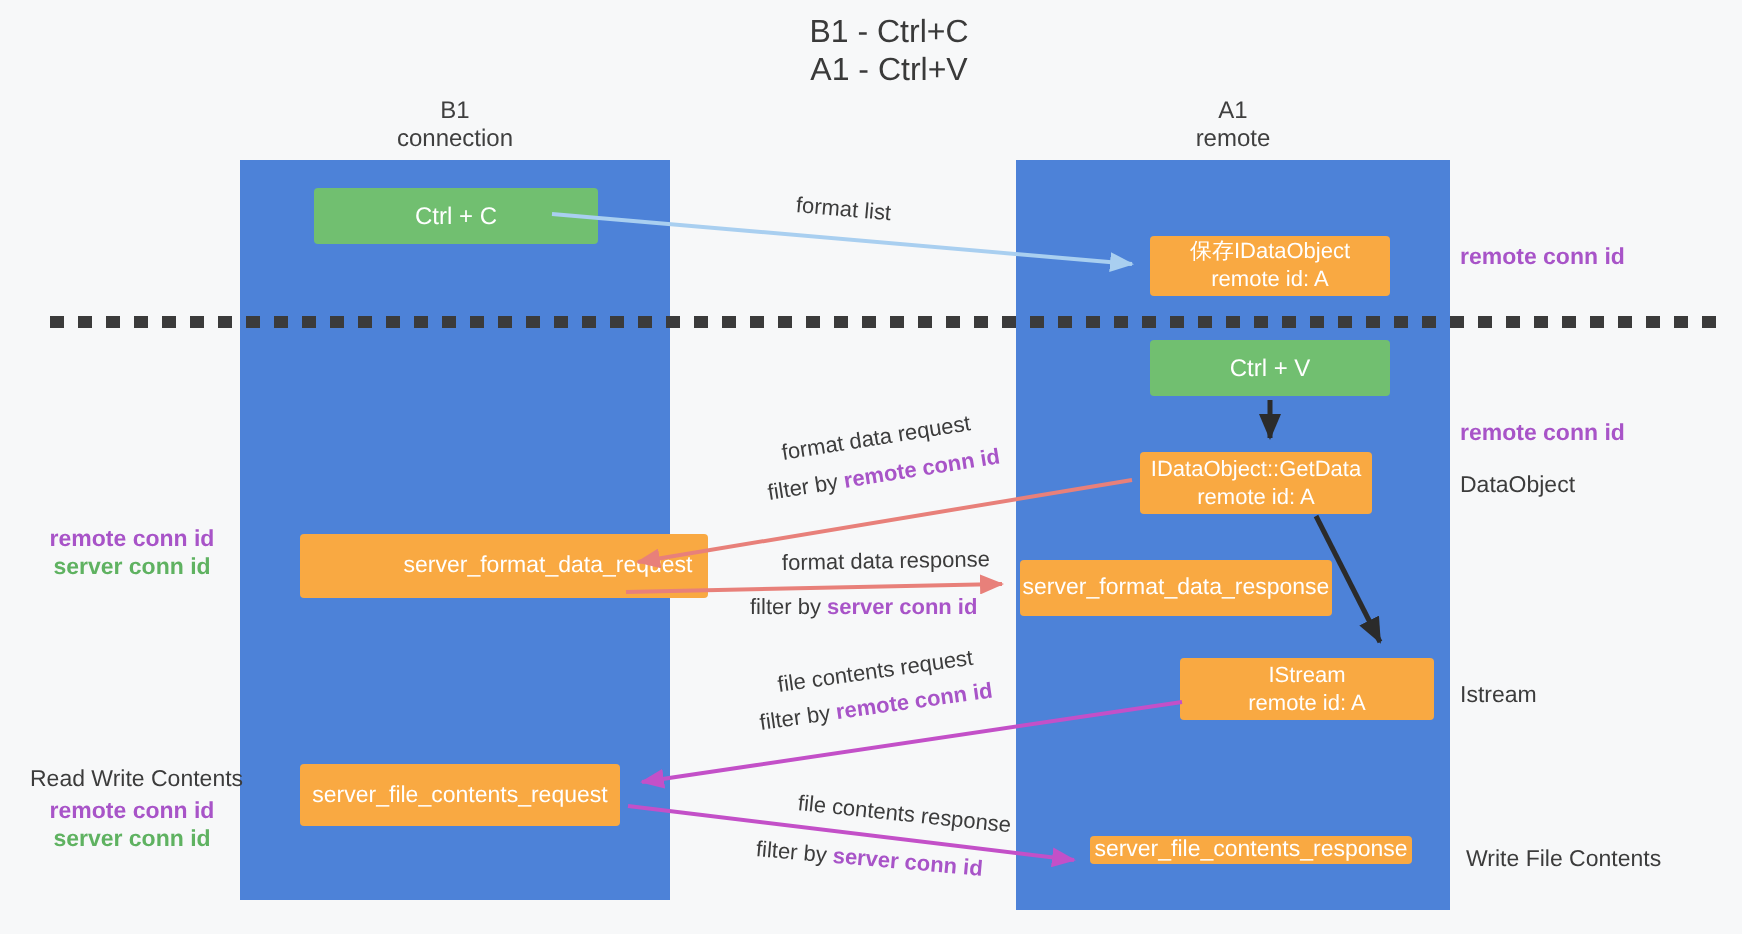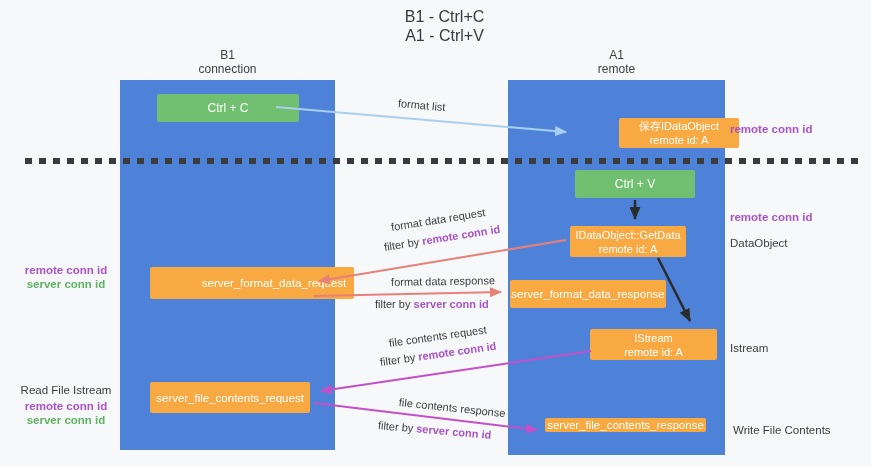--- a/index.html
+++ b/index.html
@@ -19,21 +19,21 @@
 
   .dashed-line{position:absolute;left:25px;top:158px;width:833px;height:6px;z-index:6;
     background:repeating-linear-gradient(90deg,#3b3b3b 0 7px,transparent 7px 14px);}
 
   .box{position:absolute;z-index:4;color:#fff;display:flex;flex-direction:column;
        align-items:center;justify-content:center;text-align:center;border-radius:2px;}
   .box.green{background:#71bf70;font-size:12px;}
   .box.orange{background:#f9a942;font-size:11px;line-height:14px;}
   .box.single{font-size:11.5px;}
   #box-ctrl-c{left:157px;top:94px;width:142px;height:28px;}
-  #box-save-obj{left:575px;top:118px;width:120px;height:30px;margin-left:44px;}
+  #box-save-obj{left:575px;top:118px;width:120px;height:30px;}
   #box-ctrl-v{left:575px;top:170px;width:120px;height:28px;}
   #box-getdata{left:570px;top:226px;width:116px;height:31px;}
   #box-format-req{left:150px;top:267px;width:160px;height:32px;padding-left:44px;}
   #box-format-resp{left:510px;top:280px;width:156px;height:28px;}
   #box-istream{left:590px;top:329px;width:127px;height:31px;}
   #box-file-req{left:150px;top:382px;width:160px;height:31px;}
   #box-file-resp{left:545px;top:418px;width:161px;height:14px;}
 
   .side-label{position:absolute;z-index:7;font-size:11.5px;color:#3c3c3c;white-space:nowrap;}
   .purple{color:#a854c8;font-weight:bold;}
@@ -146,21 +146,21 @@
   <div id="lbl-remote-top" class="side-label purple">remote conn id</div>
   <div id="lbl-remote-mid" class="side-label purple">remote conn id</div>
   <div id="lbl-dataobject" class="side-label">DataObject</div>
   <div id="lbl-istream" class="side-label">Istream</div>
   <div id="lbl-write-file" class="side-label">Write File Contents</div>
 
   <div id="left-ids-1" class="left-group">
     <div class="purple">remote conn id</div>
     <div class="greentx">server conn id</div>
   </div>
-  <div id="lbl-read-file" class="left-group">Read File Istream</div>
+  <div id="lbl-read-file" class="left-group">Read Write Contents</div>
   <div id="left-ids-2" class="left-group">
     <div class="purple">remote conn id</div>
     <div class="greentx">server conn id</div>
   </div>
 
   <div id="al-format-list" class="arrow-label">format list</div>
 
   <div id="al-fdr" class="arrow-label">format data request</div>
   <div id="al-fdr-filter" class="arrow-label">
     <span class="lbl-pre">filter by </span><span class="purple">remote conn id</span>

